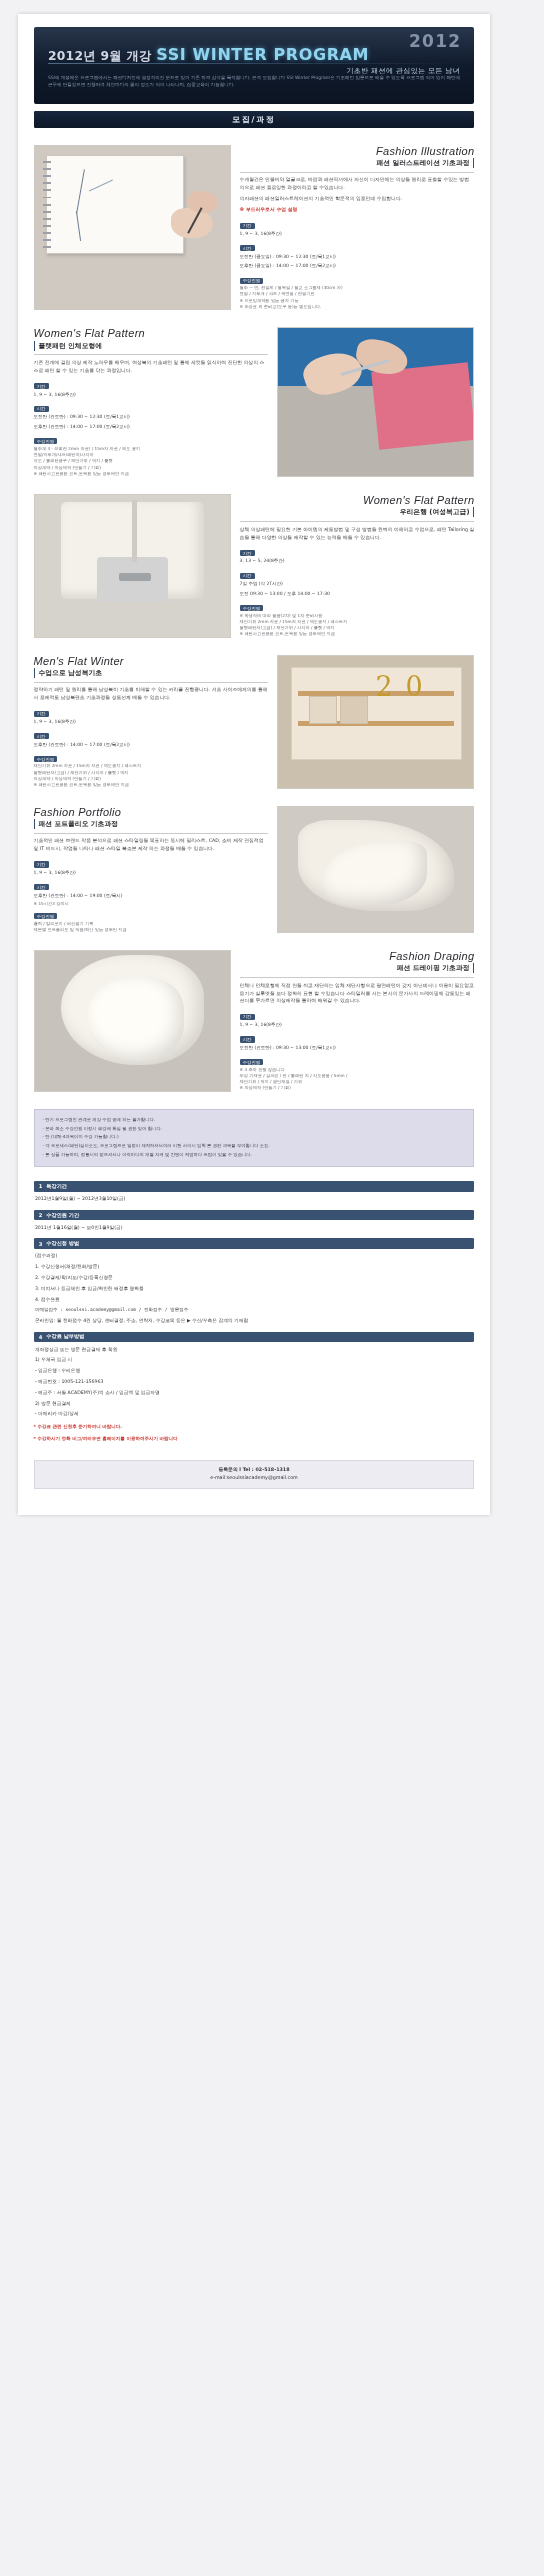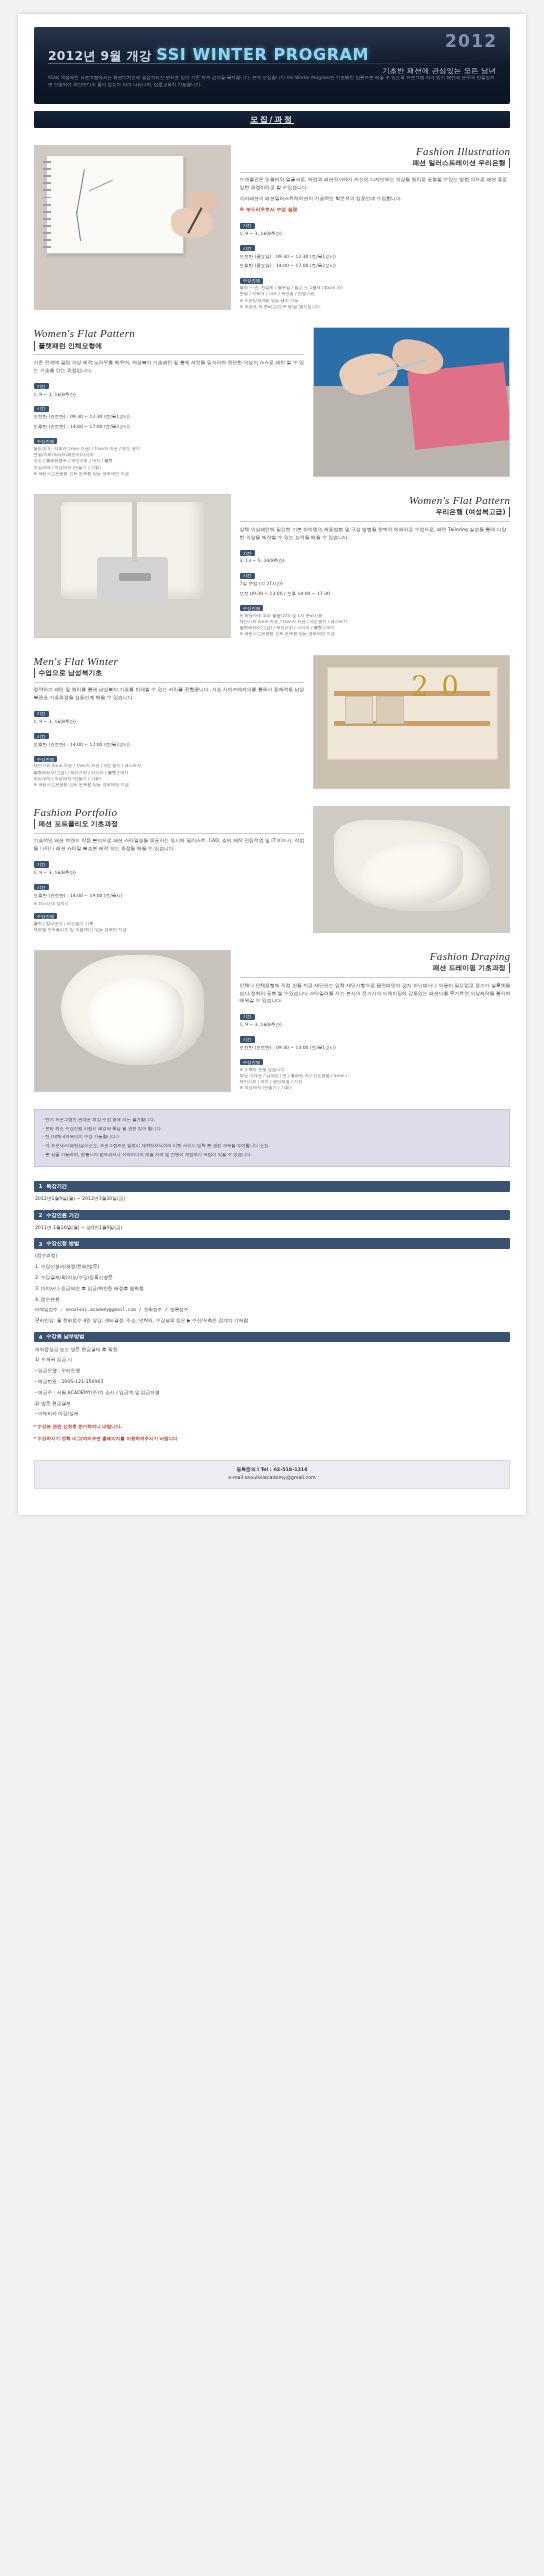--- a/index.html
+++ b/index.html
@@ -12,21 +12,21 @@
   .page{
     position:relative;
     width:545px;
     min-height:2576px;
     background:#f2f2f4;
     margin:0 auto;
   }
   .sheet{
     position:absolute;
     left:18px; top:14.3px;
-    width:508px;
+    width:472px;
     background:#ffffff;
     box-shadow:0 0 3.9px rgba(0,0,0,.18);
     padding-bottom:26px;
   }
 
   
   .hdr{
     position:relative;
     margin:13px 15.6px 0 15.6px;
     height:77px;
@@ -67,42 +67,41 @@
 
   .band{
     margin:6.5px 15.6px 0 15.6px;
     height:17px;
     background:linear-gradient(180deg,#16263c,#0d1727);
     color:#eaf2fa;
     font-size:7.8px;font-weight:bold;
     display:flex;align-items:center;justify-content:center;
     letter-spacing:1.9px;
     border-radius:1.3px;
-    text-decoration:underline;
   }
 
   
   .course{position:relative;margin:17px 15.6px 0 15.6px;}
   .course .inner{display:flex;gap:9px;}
   .course.rev .inner{flex-direction:row-reverse;}
 
   .photo{
     width:195px;min-height:114px;
     background:#ddd9d4;
     border:0.6px solid #cfcac4;
     position:relative;overflow:hidden;
     flex:0 0 195px;
   }
   .photo .ph{
     position:absolute;inset:0;
   }
   .txtcol{flex:1;min-width:0;}
 
   .ctitle{
-    font-family:Liberation Serif, serif;
+    font-family:Liberation Sans, sans-serif;
     font-size:11px;color:#2b2b30;letter-spacing:0.3px;
     margin:0 0 1.3px 0;
     font-style:italic;
   }
   .ctitle.r{text-align:right;}
   .ckr{
     font-size:6.8px;color:#2b2b30;font-weight:bold;
     border-left:1.9px solid #37506e;padding-left:3.9px;margin-bottom:3.9px;
   }
   .ckr.r{
@@ -186,21 +185,21 @@
       <div class="sub">기초반 패션에 관심있는 모든 남녀</div>
       <div class="desc">SSI에 개설해온 프로그램에서는 패션디자인에 열정적이진 분으로 있어 기존 자격 삼각을 목적합니다. 본격 모집합니다 SSI Winter Program은 기초패턴 입문으로 배울 수 있도록 프로그램 되어 있어 패턴에 근무에 만들었으면 진행하여 체인마다의 롬의 정도가 되어 나타나며, 집중교육이 가능합니다.</div>
     </div>
 
     <div class="band">모집/과정</div>
 
     <div class="course rev">
       <div class="inner">
         <div class="txtcol">
           <div class="ctitle r">Fashion Illustration</div>
-          <div class="ckr r">패션 일러스트레이션 우리은행</div>
+          <div class="ckr r">패션 일러스트레이션 기초과정</div>
           <div class="hline"></div>
           <div class="body">
             <p>수개월간은 인물비와 얼굴크로, 바람과 패션픽셔에서 자신이 디자인에는 의상을 원리로 표출할 수있는 방법 의으로 패션 플로잉한 과정이라고 할 수있습니다.</p>
             <p>의자패션의 패션일러스트레이션의 기초적인 학문적의 입포인데 수립합니다.</p>
             <p class="red">※ 부드러우로서 수업 설명</p>
           </div>
           <div>
             <span class="lbl">기간</span>
             <div class="kv">1, 9 ~ 3, 16(8주간)</div>
           </div>

